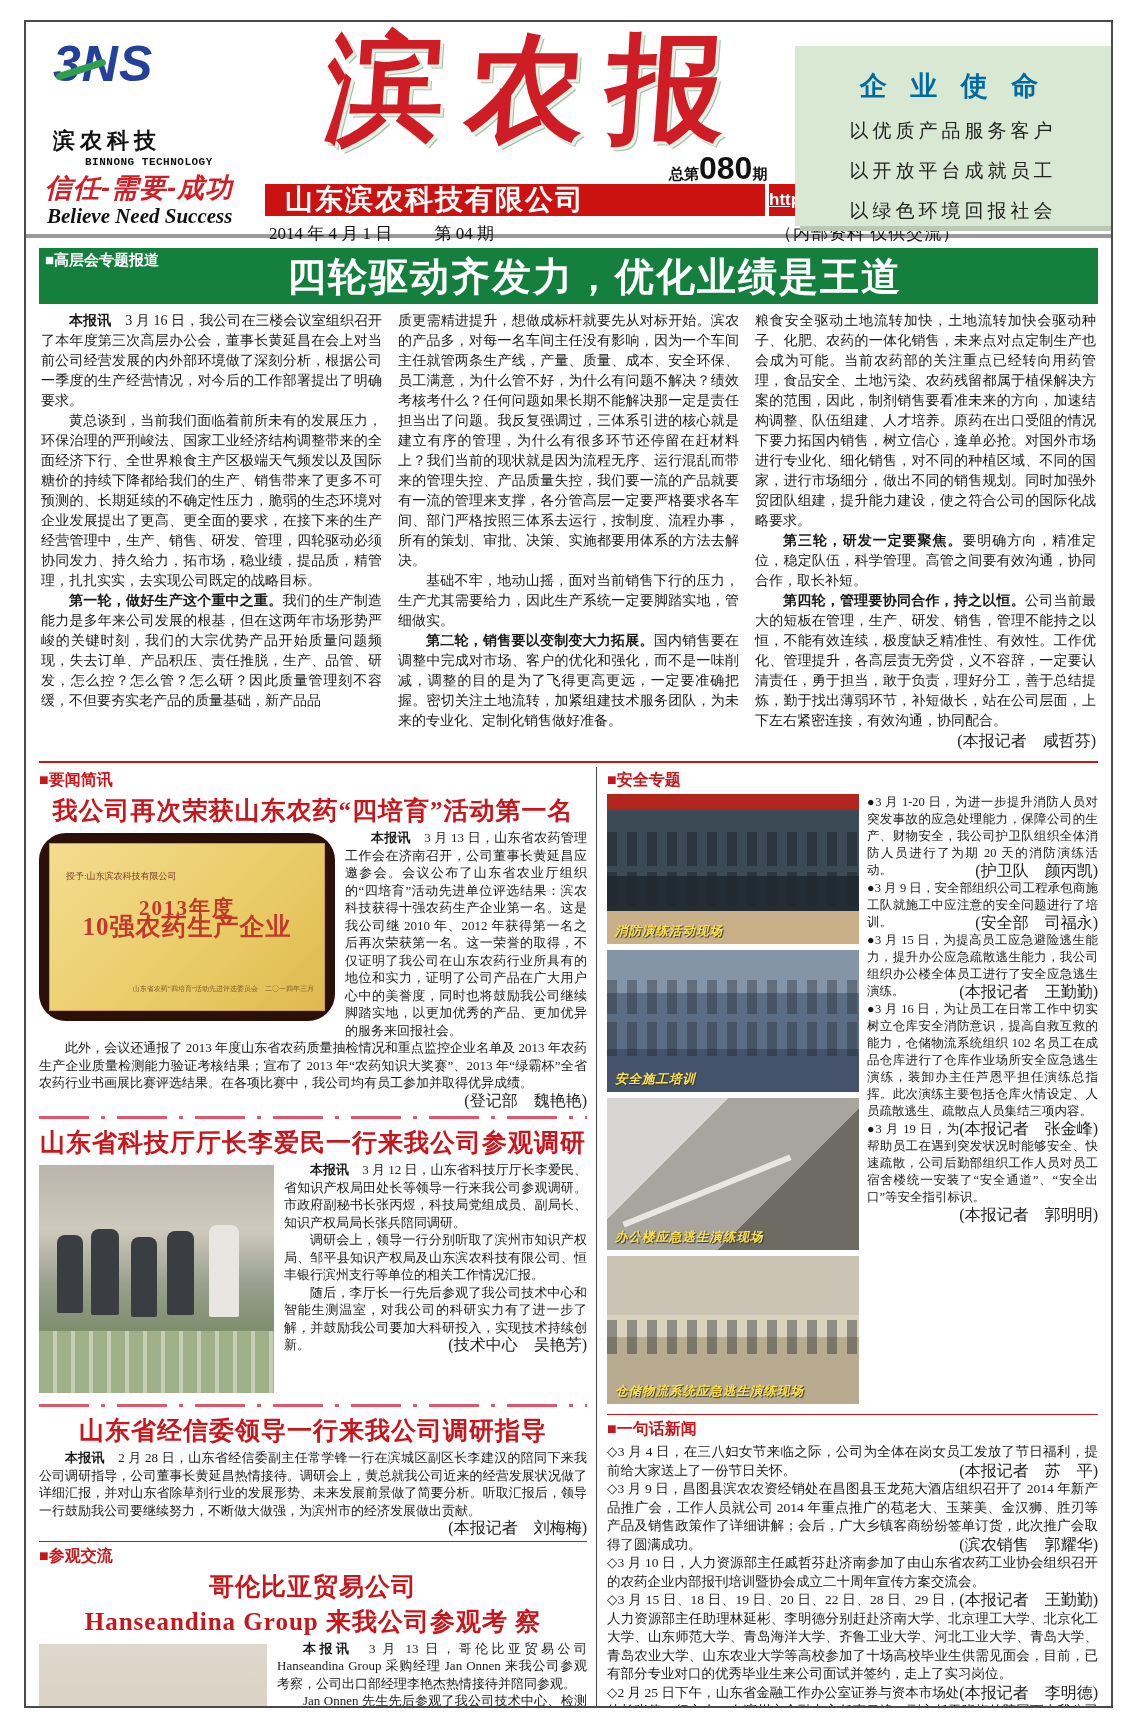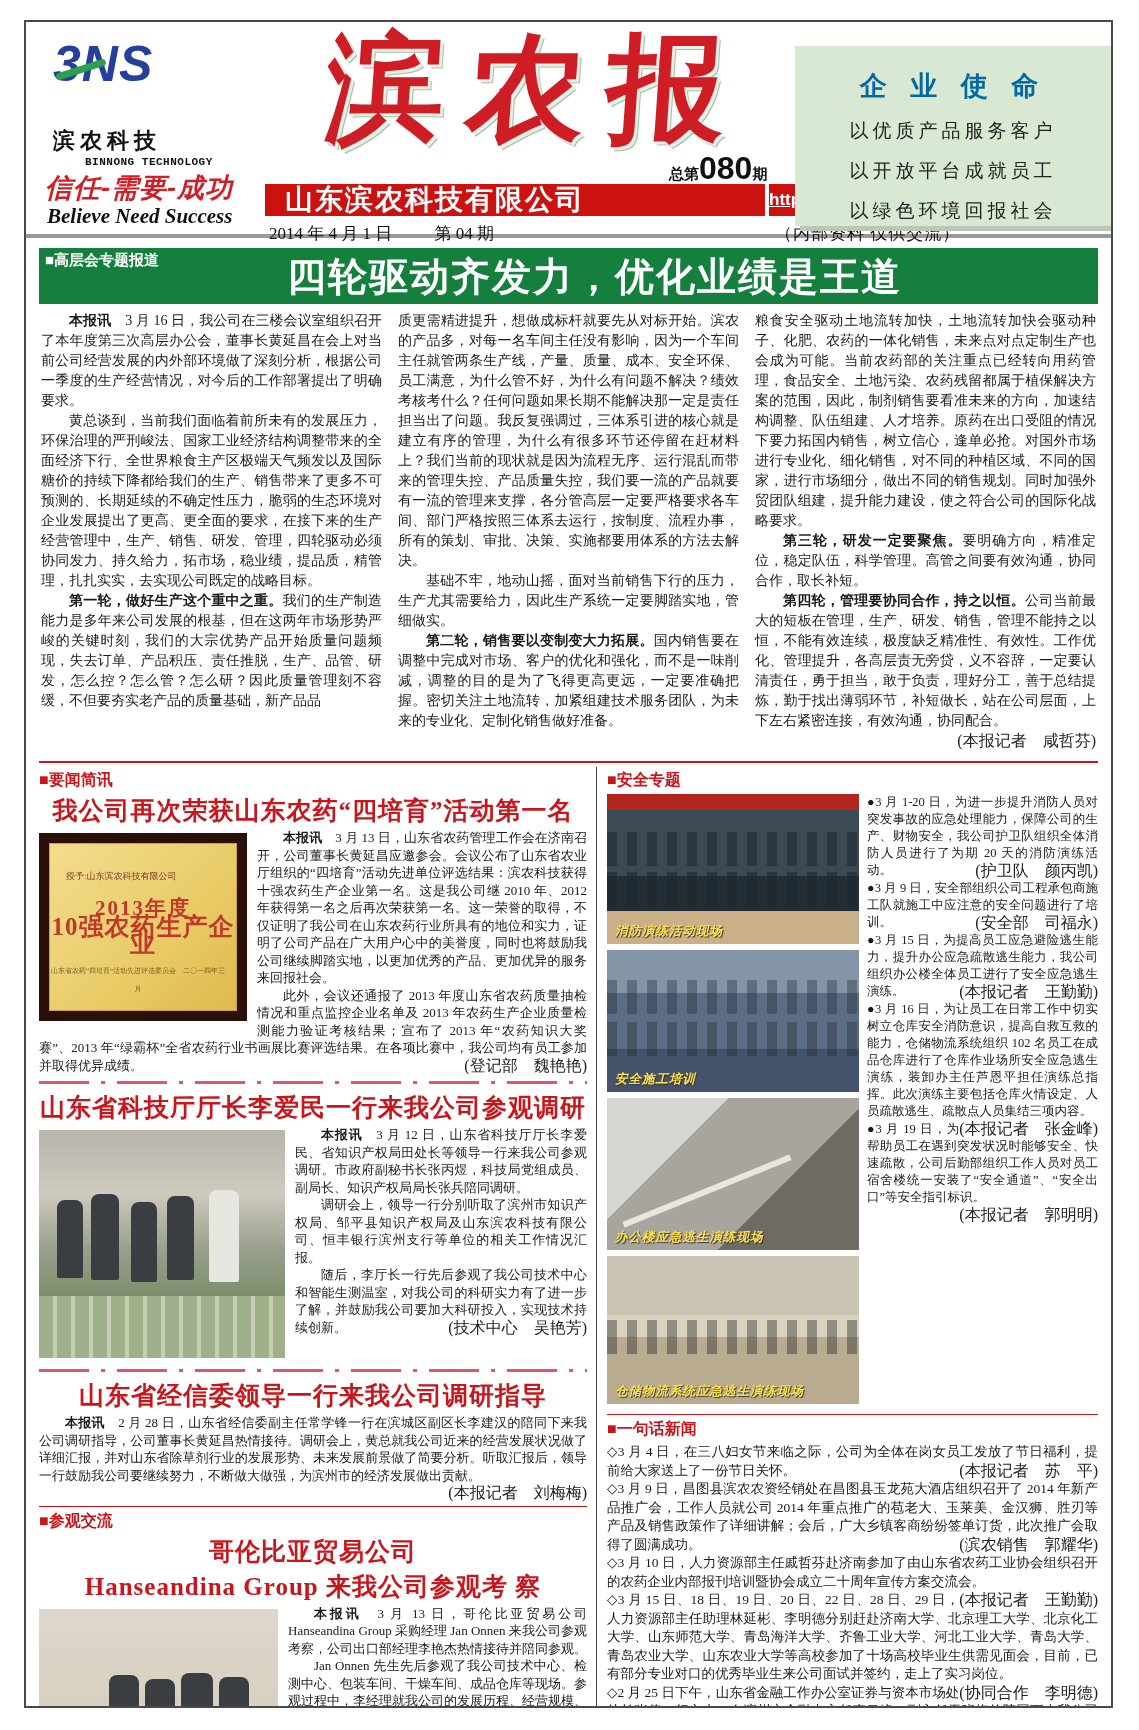--- a/index.html
+++ b/index.html
@@ -66,25 +66,25 @@
   .col-right{flex:1;border-left:1px solid #444;padding-left:10px;}
   .sec-label{font-family:"Liberation Sans",sans-serif;font-weight:bold;font-size:16px;color:#c8161d;margin:3px 0;}
   .headline{color:#c8161d;font-weight:bold;font-size:25px;text-align:center;margin:4px 0 6px;letter-spacing:1px;}
   .headline.tight{margin:0 0 2px;}
   .article{overflow:hidden;font-size:13px;line-height:17.5px;text-align:justify;}
   .article p{margin:0;text-indent:2em;font-family:Liberation Serif, serif;}
   .divider-dash{height:3px;margin:7px 0;background:repeating-linear-gradient(90deg,
       #e0566a 0 50px,transparent 50px 62px,#e0566a 62px 66px,transparent 66px 78px);}
 
   
-  .ph{position:relative;overflow:hidden;padding-left:11px;}
+  .ph{position:relative;overflow:hidden;}
   .caption{position:absolute;left:8px;bottom:4px;color:#ffe24a;font-weight:bold;font-size:12.5px;
            text-shadow:1px 1px 1px #333;font-style:italic;letter-spacing:1px;}
-  .photo-plaque{float:left;width:208px;height:188px;margin:4px 10px 4px 0;background:#2b1009;
-                padding:10px;box-sizing:border-box;}
+  .photo-plaque{float:left;width:296px;height:188px;margin:4px 10px 4px 0;background:#2b1009;
+                padding:10px;box-sizing:border-box;border-radius:27px;}
   .plaque-inner{width:100%;height:100%;background:linear-gradient(135deg,#f3dc8e,#e9cb66 60%,#dfb94e);
                 border:1px solid #c9a23e;box-sizing:border-box;text-align:center;position:relative;}
   .plaque-award{position:absolute;left:16px;top:24px;font-size:9px;color:#7a3b2e;}
   .plaque-year{margin-top:56px;font-size:21px;font-weight:bold;color:#c0392b;letter-spacing:2px;}
   .plaque-title{font-size:25px;font-weight:bold;color:#c0392b;letter-spacing:1px;}
   .plaque-committee{position:absolute;right:10px;bottom:12px;font-size:7px;color:#7a5a28;}
   .photo-greenhouse{float:left;width:235px;height:228px;margin:4px 10px 4px 0;
       background:linear-gradient(180deg,#b9b4ac 0%,#cfcabe 28%,#9aa08e 52%,#7e8f6e 72%,#aab3a0 100%);}
   .photo-office{float:left;width:228px;height:240px;margin:4px 10px 4px 0;
       background:linear-gradient(180deg,#ded8cc 0%,#d6cdbb 55%,#b5a992 100%);}
@@ -266,21 +266,21 @@
             <p><span>●3 月 19 日，为帮助员工在遇到突发状况时能够安全、快速疏散，公司后勤部组织工作人员对员工宿舍楼统一安装了“安全通道”、“安全出口”等安全指引标识。</span><span class="sig">(本报记者　郭明明)</span></p>
           </div>
         </div>
 
         <div class="rule-red-thin"></div>
         <div class="sec-label">■一句话新闻</div>
         <div class="oneline">
           <p><span>◇3 月 4 日，在三八妇女节来临之际，公司为全体在岗女员工发放了节日福利，提前给大家送上了一份节日关怀。</span><span class="sig">(本报记者　苏　平)</span></p>
           <p><span>◇3 月 9 日，昌图县滨农农资经销处在昌图县玉龙苑大酒店组织召开了 2014 年新产品推广会，工作人员就公司 2014 年重点推广的苞老大、玉莱美、金汉狮、胜刃等产品及销售政策作了详细讲解；会后，广大乡镇客商纷纷签单订货，此次推广会取得了圆满成功。</span><span class="sig">(滨农销售　郭耀华)</span></p>
           <p><span>◇3 月 10 日，人力资源部主任戚哲芬赴济南参加了由山东省农药工业协会组织召开的农药企业内部报刊培训暨协会成立二十周年宣传方案交流会。</span><span class="sig">(本报记者　王勤勤)</span></p>
-          <p><span>◇3 月 15 日、18 日、19 日、20 日、22 日、28 日、29 日，人力资源部主任助理林延彬、李明德分别赶赴济南大学、北京理工大学、北京化工大学、山东师范大学、青岛海洋大学、齐鲁工业大学、河北工业大学、青岛大学、青岛农业大学、山东农业大学等高校参加了十场高校毕业生供需见面会，目前，已有部分专业对口的优秀毕业生来公司面试并签约，走上了实习岗位。</span><span class="sig">(协同合作　李明德)</span></p>
+          <p><span>◇3 月 15 日、18 日、19 日、20 日、22 日、28 日、29 日，人力资源部主任助理林延彬、李明德分别赶赴济南大学、北京理工大学、北京化工大学、山东师范大学、青岛海洋大学、齐鲁工业大学、河北工业大学、青岛大学、青岛农业大学、山东农业大学等高校参加了十场高校毕业生供需见面会，目前，已有部分专业对口的优秀毕业生来公司面试并签约，走上了实习岗位。</span><span class="sig">(本报记者　李明德)</span></p>
           <p><span>◇2 月 25 日下午，山东省金融工作办公室证券与资本市场处处长张伟一行六人，在滨州市金融办主任李云峰、副主任于晓梅的陪同下来我公司就企业上市推进工作的开展情况进行调研指导，公司副总经理张茂贵代表公司参加调研座谈。</span></p>
 
         </div>
       </div>
     </div>
 
   </div>
 </div>
 
 </body></html>

